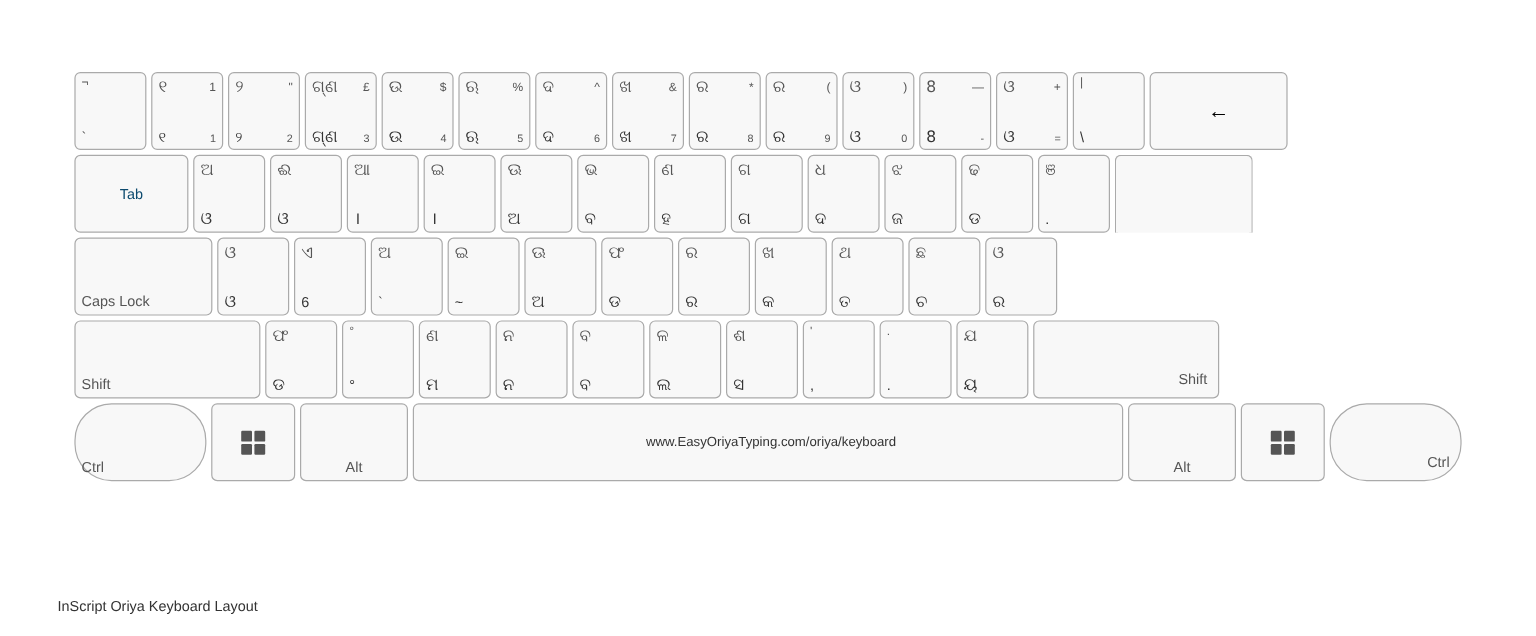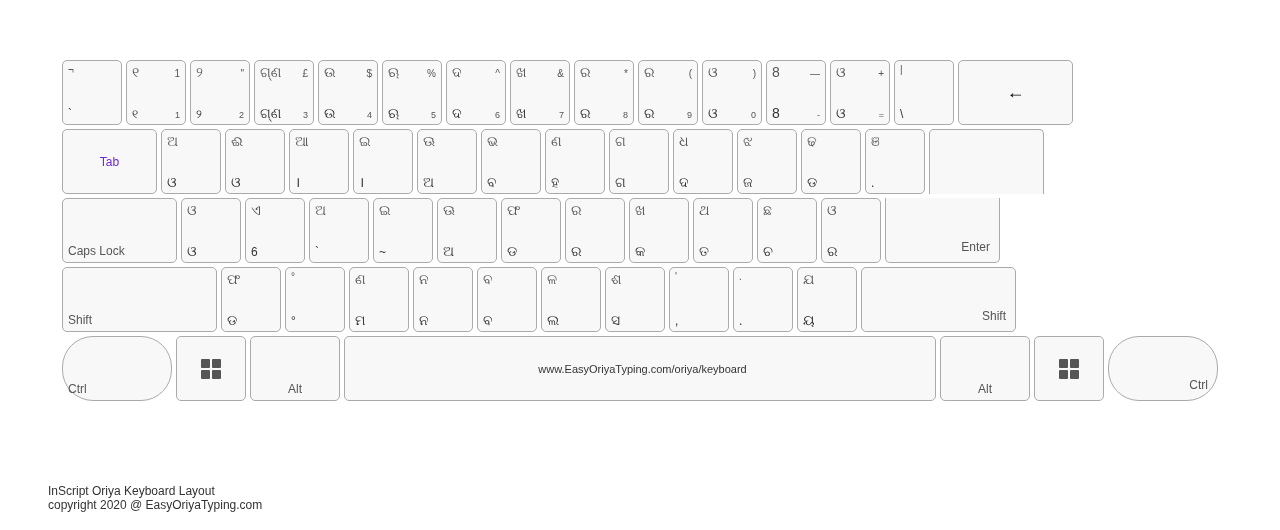--- a/index.html
+++ b/index.html
@@ -31,21 +31,21 @@
       display: flex;
       flex-direction: column;
       justify-content: space-between;
       padding: 4px 5px;
       font-size: 11px;
       position: relative;
       flex-shrink: 0;
     }
     .key .key-label-center {
       font-size: 11px;
-      color: #6d28d9;
+      color: #0c4a6e;
       text-align: left;
       margin: auto;
     }
     .key-tab { min-width: 95px; }
     .key-caps { min-width: 115px; }
     .key-enter { min-width: 115px; justify-content: flex-end; align-items: flex-end; }
     .key-shift-l { min-width: 155px; }
     .key-shift-r { min-width: 155px; justify-content: flex-end; align-items: flex-end; }
     .key-backspace { min-width: 115px; justify-content: center; align-items: center; flex-direction: row; }
     .key-ctrl { min-width: 110px; border-radius: 31px; }
@@ -529,23 +529,20 @@
     <div class="key">
       <div class="key-content">
         <div class="key-top-row">
             <span class="top-char odia">ଓ</span>
           </div>
         <div class="key-bottom-row">
             <span class="bottom-char odia">ର</span>
           </div>
       </div>
     </div>
-    <div class="key key-enter" style="min-width:115px; border-top:none; border-top-left-radius:0; border-top-right-radius:0; justify-content:flex-end; align-items:flex-end;">
-      <span style="font-size:12px; color:#555; margin-bottom:4px; margin-right:4px;">Enter</span>
-    </div>
   </div>
 
   <div class="key-row">
     <div class="key key-shift-l" style="justify-content:flex-end;">
       <span style="font-size:12px; color:#555;">Shift</span>
     </div>
     <div class="key">
       <div class="key-content">
         <div class="key-top-row">
             <span class="top-char odia">ଫ</span>
@@ -681,14 +678,13 @@
     </div>
     <div class="key key-ctrl" style="min-width:110px; justify-content:flex-end; align-items:flex-end;">
       <span style="font-size:12px; color:#555; margin-bottom:4px; margin-right:4px;">Ctrl</span>
     </div>
   </div>
 
 </div>
 
 <div class="footer">
   <span class="footer-text">InScript Oriya Keyboard Layout</span>
-  <span class="footer-text">copyright 2020 @ EasyOriyaTyping.com</span>
 </div>
 
 </body></html>

